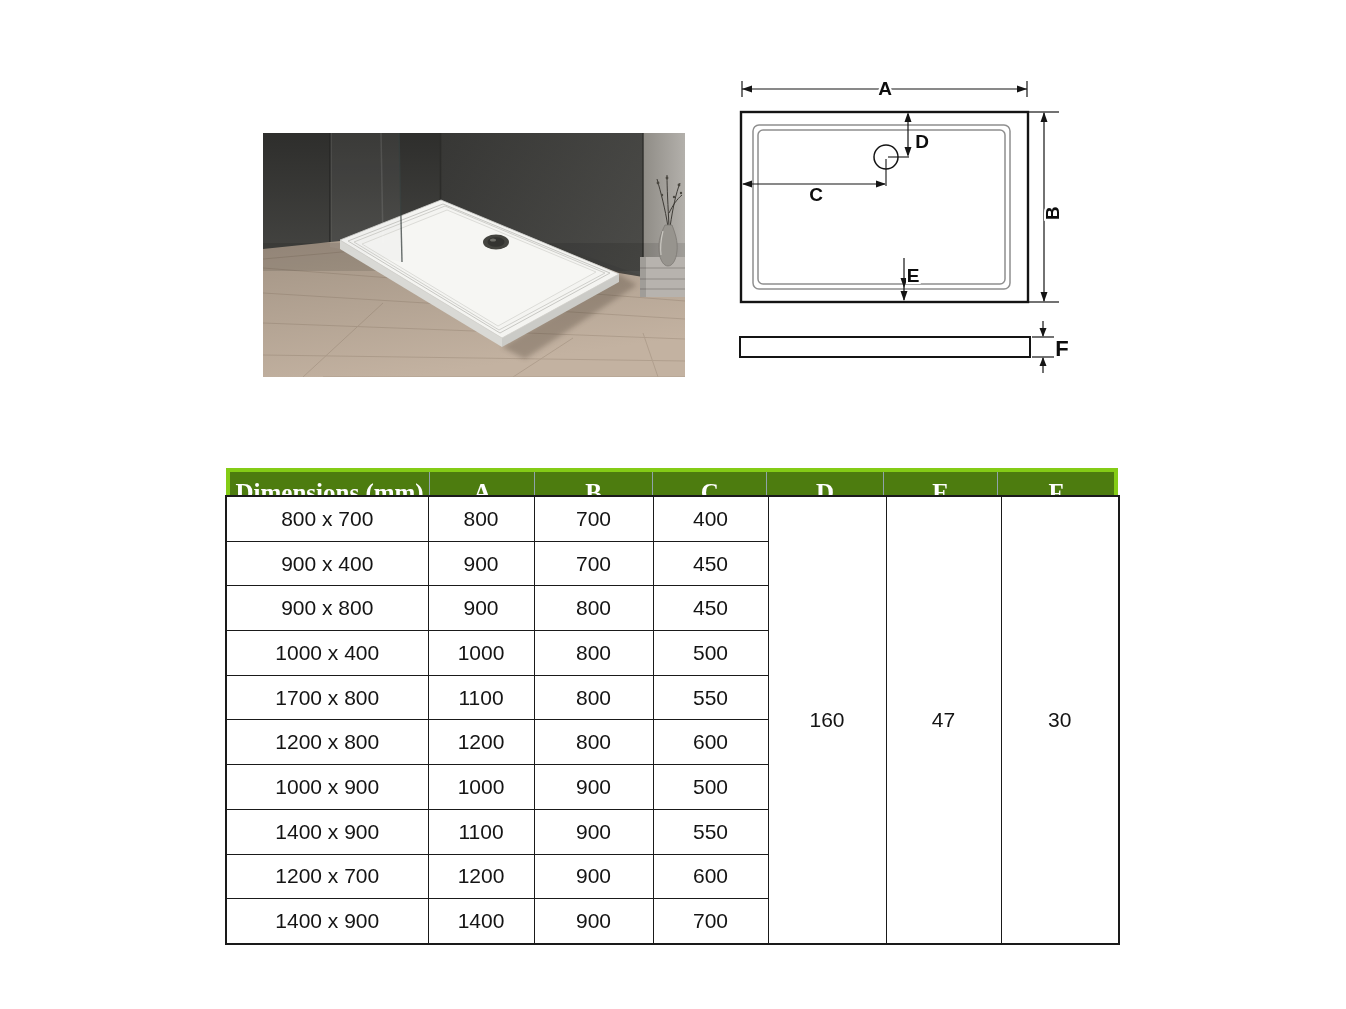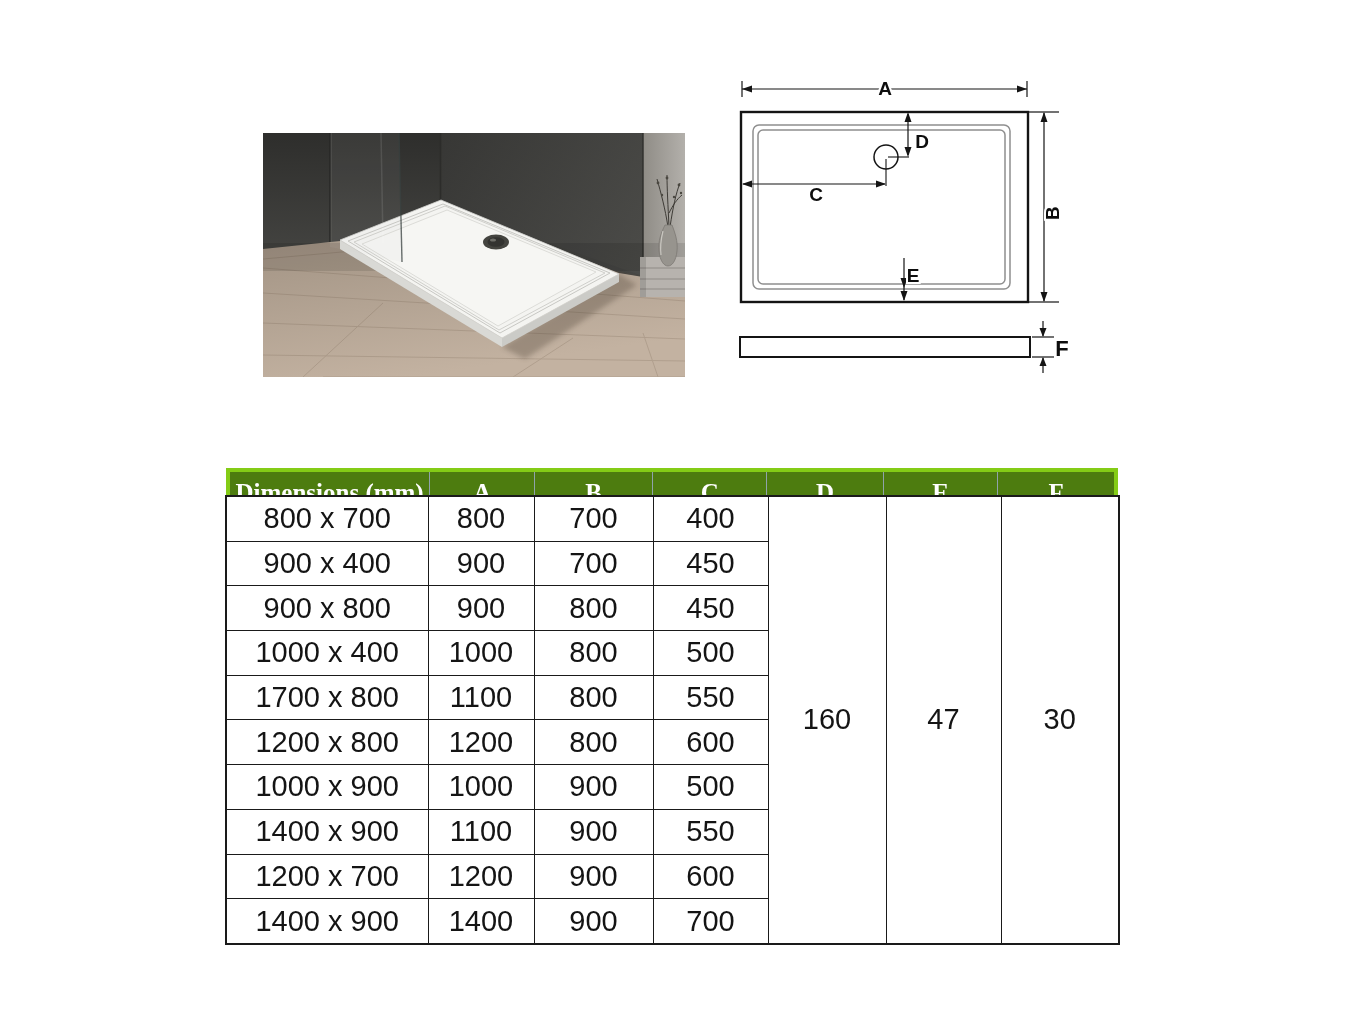--- a/index.html
+++ b/index.html
@@ -13,21 +13,21 @@
                 paint-order:stroke;stroke:#ffffff;stroke-width:4px;}
   
   .thead{position:absolute;left:226px;top:432px;width:892px;height:50px;display:flex;
          background:#4d7c0f;border:4px solid #84cc16;box-sizing:border-box;margin-top:36px;}
   .thead .hc{display:flex;align-items:center;justify-content:center;color:#ffffff;
              font-family:"Liberation Serif", serif;font-weight:bold;font-size:25px;
              box-sizing:border-box;}
   .thead .hc + .hc{border-left:1px solid #8fa3aa;}
   .spec-body{position:absolute;left:225px;top:495px;border-collapse:collapse;table-layout:fixed;}
   .spec-body td{border:1.5px solid #1a1a1a;text-align:center;vertical-align:middle;
-                font-family:"Liberation Sans",sans-serif;font-size:29px;color:#141414;
+                font-family:"Liberation Sans",sans-serif;font-size:21px;color:#141414;
                 height:43.7px;padding:0;background:#ffffff;}
   .spec-body{border:2px solid #1a1a1a;}
 </style>
 </head>
 <body>
 
 <div class="canvas">
 
   <div class="photo">
     <svg width="422" height="244" viewBox="0 0 422 244">

